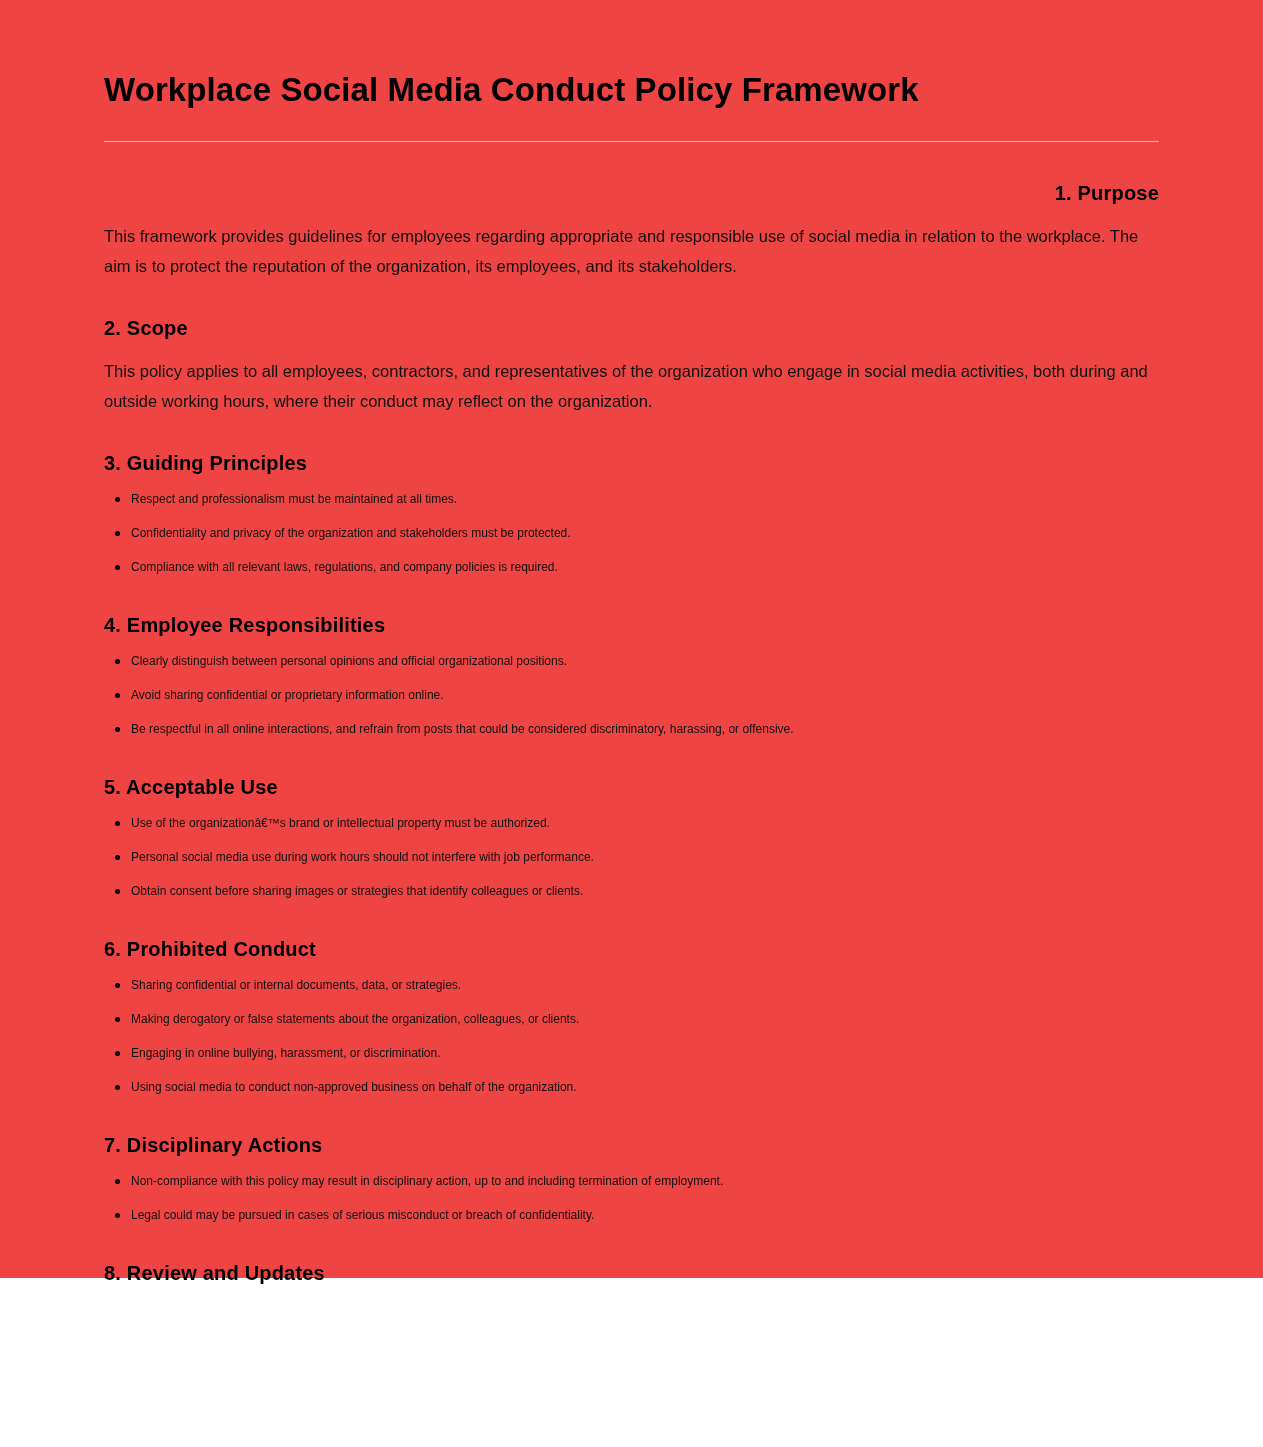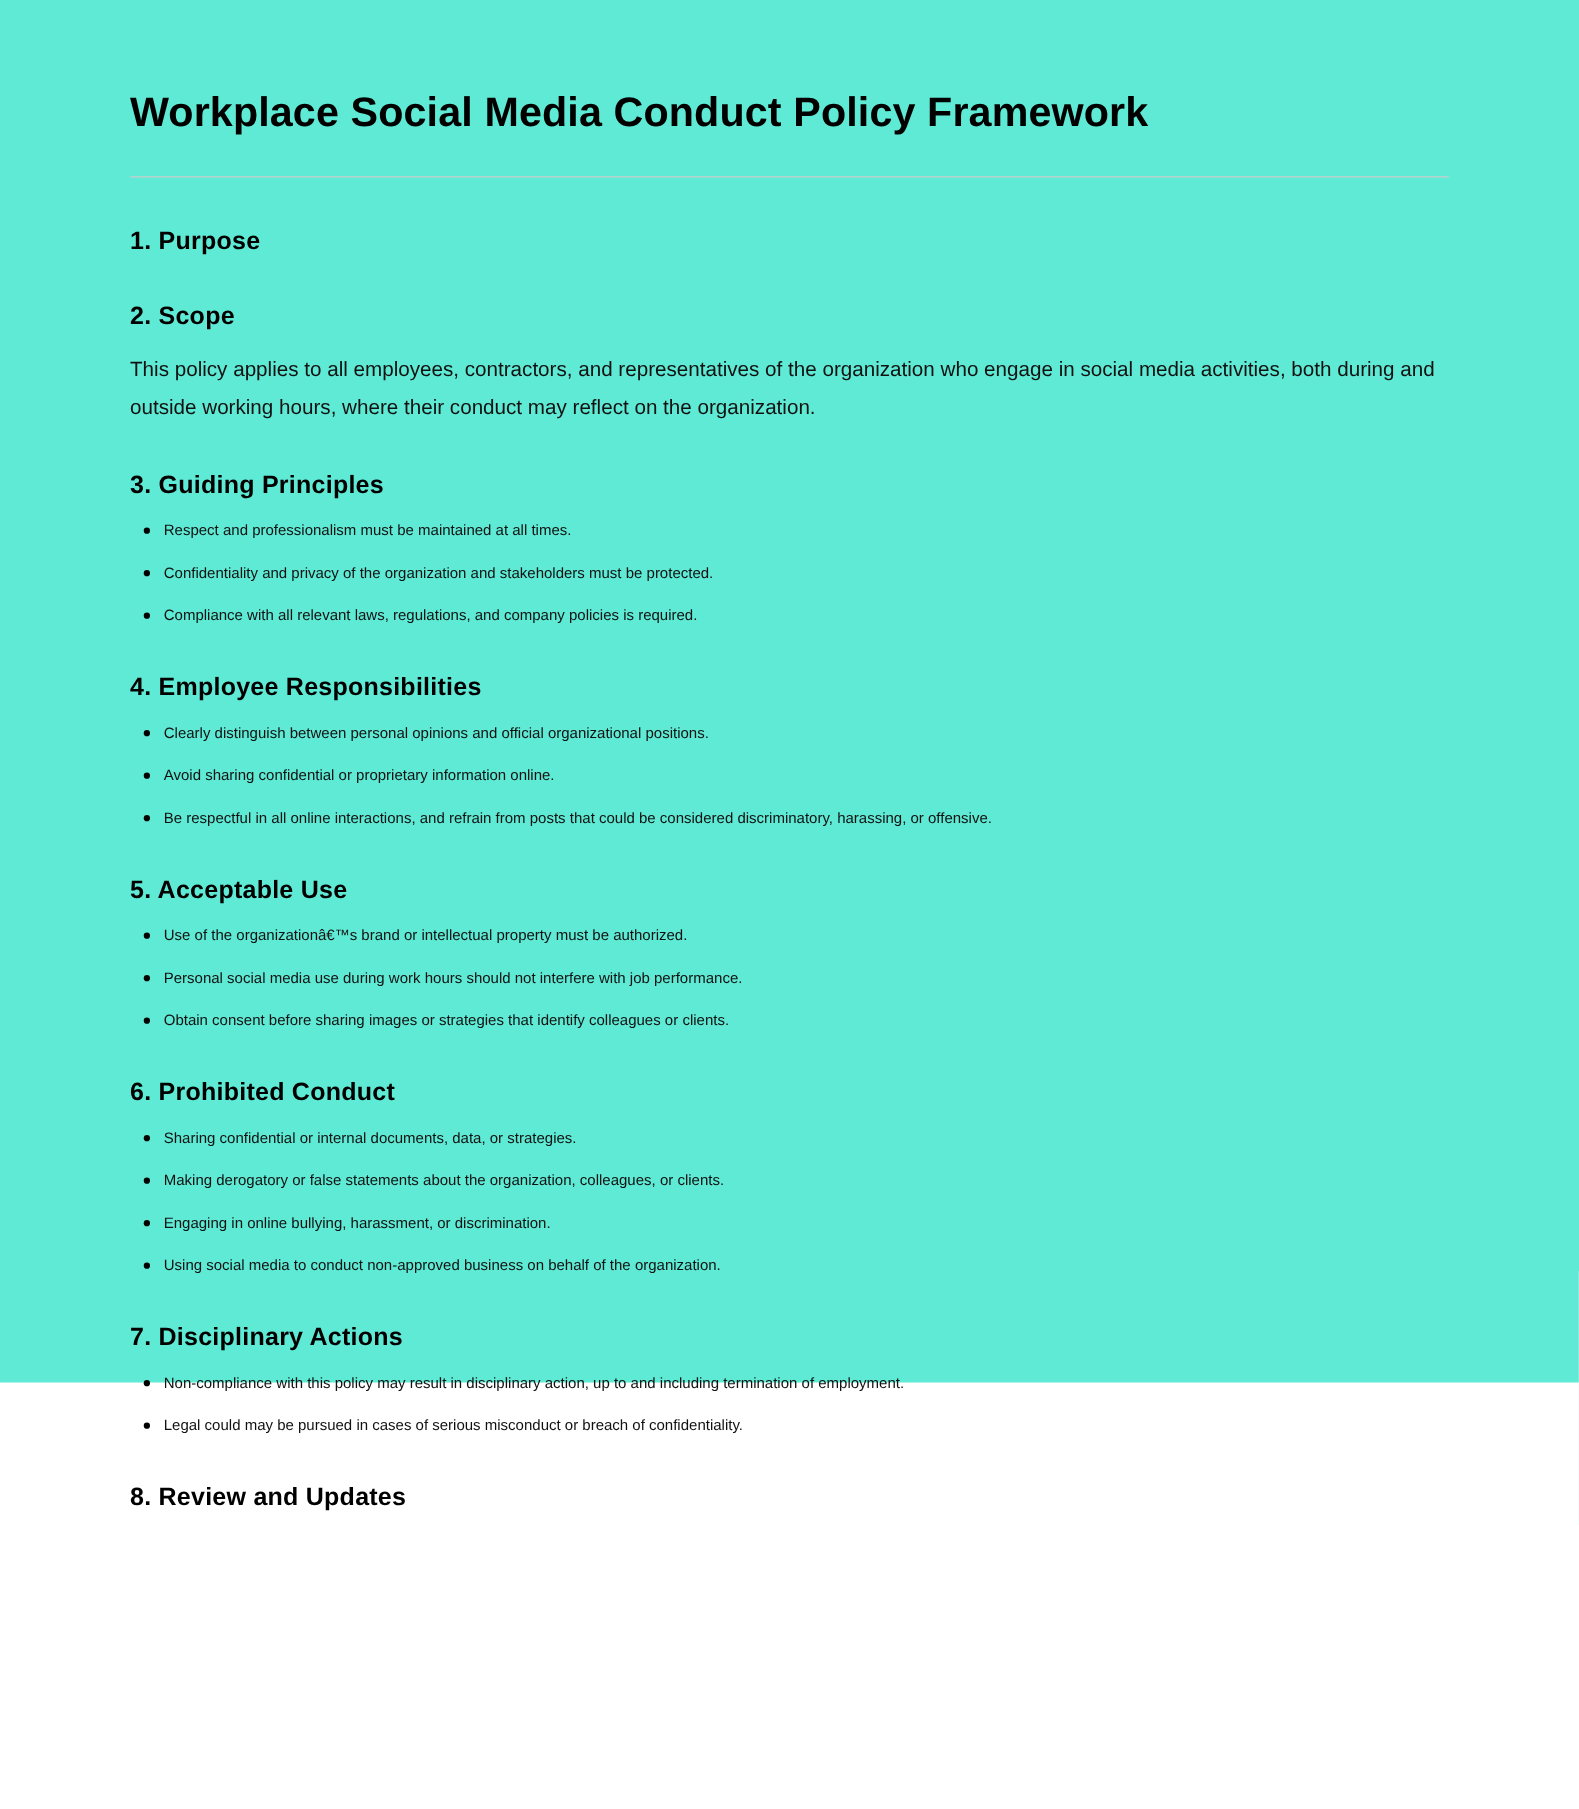--- a/index.html
+++ b/index.html
@@ -11,22 +11,22 @@
     width: 1263px;
     height: 1447px;
     font-family: "Liberation Sans", sans-serif;
     color: #000000;
     -webkit-font-smoothing: antialiased;
     overflow: hidden;
   }
   .page {
     position: relative;
     width: 1263px;
-    height: 1106px;
-    background: #5eead4;
+    height: 1278px;
+    background: #ef4444;
     box-sizing: border-box;
   }
   
   .doc-clip {
     position: absolute;
     left: 0;
     top: 0;
     width: 1263px;
     height: 1306px;
     overflow: hidden;
@@ -59,20 +59,21 @@
     font-size: 20px;
     font-weight: bold;
     line-height: 1.3;
     letter-spacing: 0.2px;
     margin: 0;
     padding-top: 34px;
     color: #000000;
   }
   .section-heading.first {
     padding-top: 38px;
+    text-align: right;
   }
   .para {
     font-size: 16.5px;
     line-height: 30px;
     margin: 0;
     padding-top: 15px;
     color: #111111;
     max-width: 1056px;
   }
   ul.bullets {
@@ -109,20 +110,21 @@
 <div class="page">
   <div class="doc-clip">
     <div class="doc">
 
       <h1 class="doc-title">Workplace Social Media Conduct Policy Framework</h1>
 
       <hr class="title-rule">
 
       <div class="section">
         <h2 class="section-heading first">1. Purpose</h2>
+        <p class="para">This framework provides guidelines for employees regarding appropriate and responsible use of social media in relation to the workplace. The aim is to protect the reputation of the organization, its employees, and its stakeholders.</p>
       </div>
 
       <div class="section">
         <h2 class="section-heading">2. Scope</h2>
         <p class="para">This policy applies to all employees, contractors, and representatives of the organization who engage in social media activities, both during and outside working hours, where their conduct may reflect on the organization.</p>
       </div>
 
       <div class="section">
         <h2 class="section-heading">3. Guiding Principles</h2>
         <ul class="bullets">

